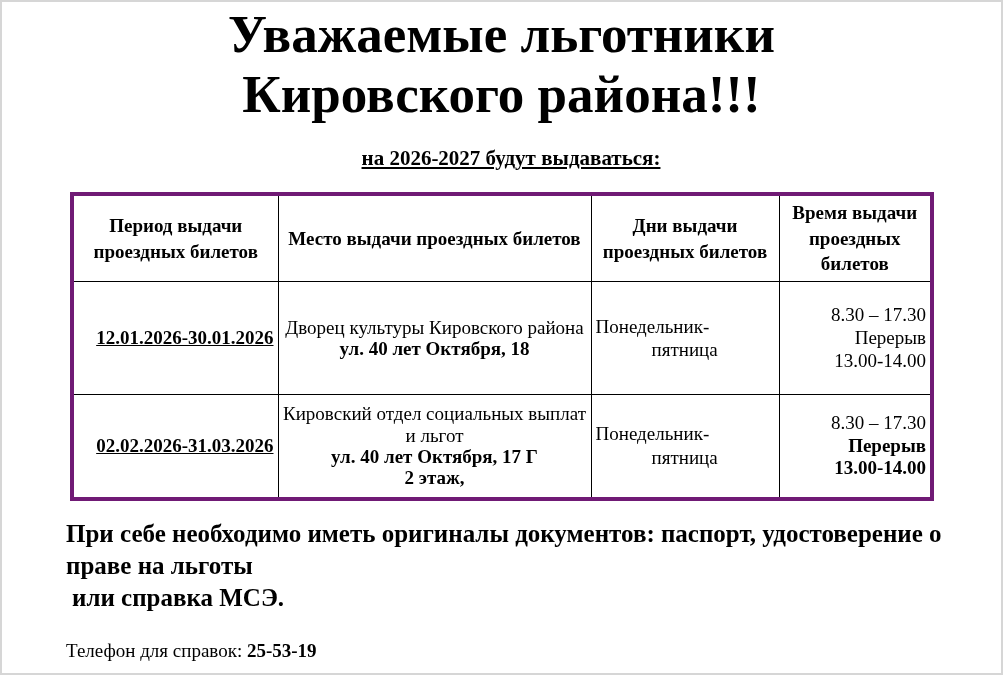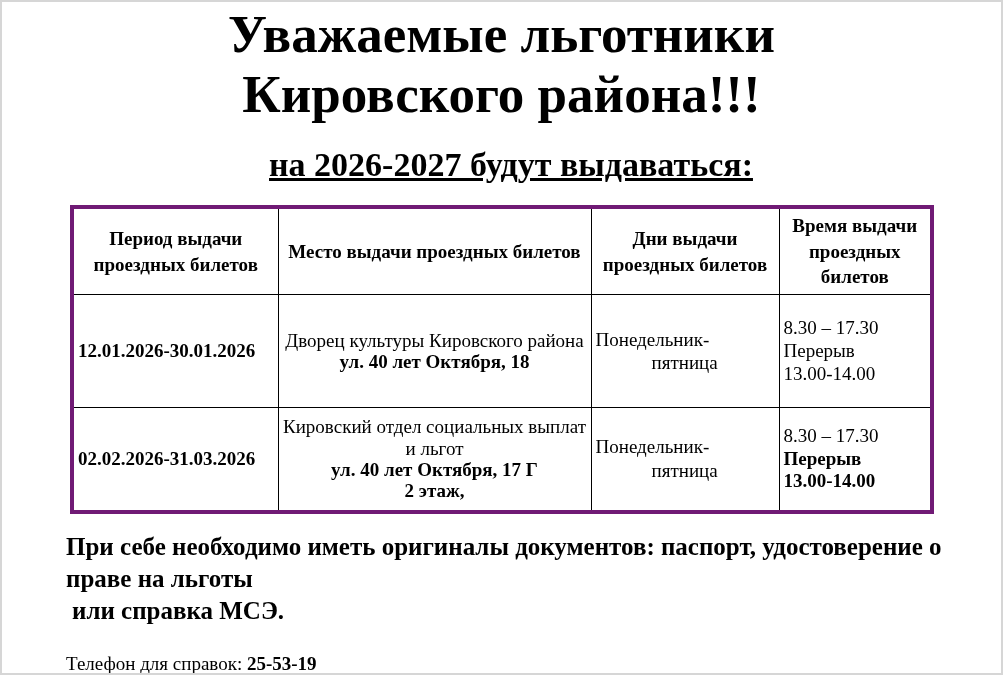--- a/index.html
+++ b/index.html
@@ -31,21 +31,21 @@
   .subtitle-main {
     margin-top: 19px;
     text-align: center;
     font-size: 29px;
     font-weight: bold;
     text-decoration: underline;
   }
   .subtitle-sub {
     margin-top: 21px;
     text-align: center;
-    font-size: 34px;
+    font-size: 21px;
     font-weight: bold;
     text-decoration: underline;
     margin-left: 19px;
   }
   table.schedule {
     margin: 21px 0 0 68px;
     border-collapse: collapse;
     border: 4px solid #701a75;
     table-layout: fixed;
     width: 860px;
@@ -60,38 +60,39 @@
   tr.header-row { height: 88px; }
   tr.data-row-1 { height: 113px; }
   tr.data-row-2 { height: 104px; }
   th.col-header {
     font-weight: bold;
     text-align: center;
     line-height: 1.35;
   }
   td.period-cell {
     font-weight: bold;
-    text-align: left;
+    text-align: right;
     padding-left: 8px;
+    text-decoration: underline;
   }
   td.place-cell {
     text-align: center;
     line-height: 1.12;
     font-weight: normal;
   }
   .place-address, .place-floor { font-weight: bold; }
   td.days-cell {
     text-align: left;
     padding-left: 9px;
     line-height: 1.25;
     font-weight: normal;
   }
   .days-line2 { margin-left: 56px; }
   td.time-cell {
-    text-align: left;
+    text-align: right;
     line-height: 1.2;
     font-weight: normal;
   }
   .bold { font-weight: bold; }
   .footer-note {
     margin: 17px 0 0 64px;
     width: 880px;
     font-size: 25px;
     font-weight: bold;
     line-height: 1.28;

